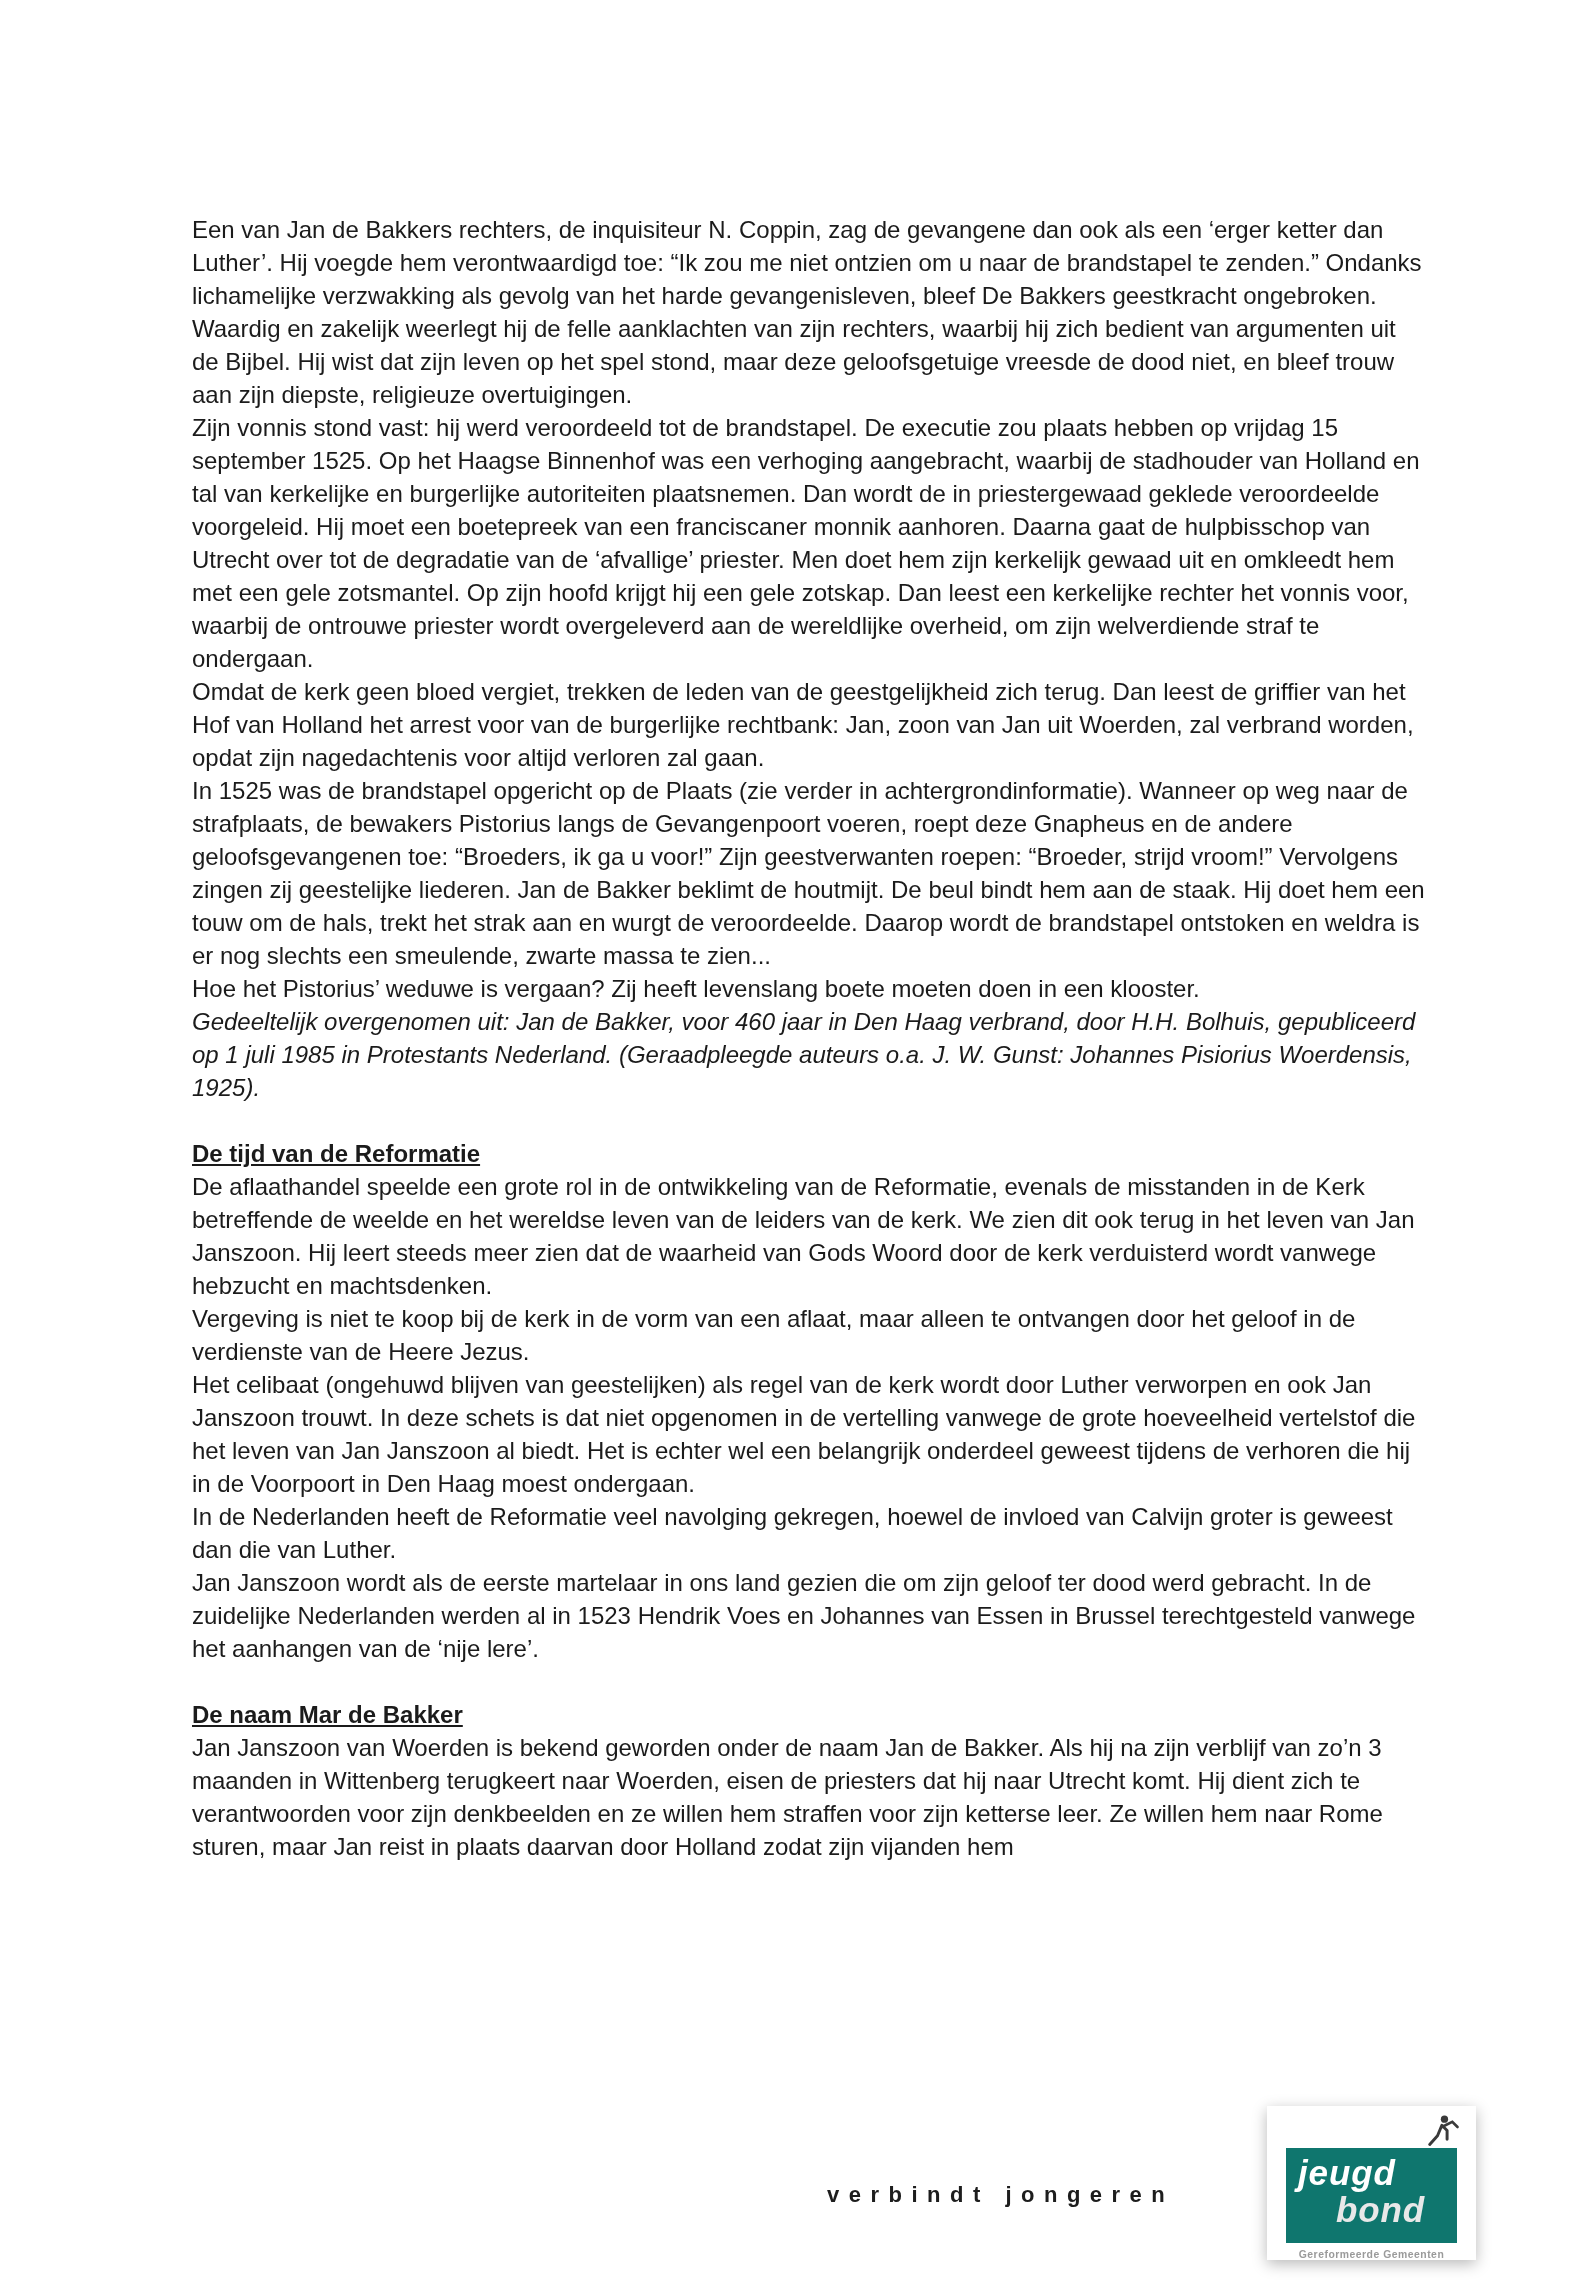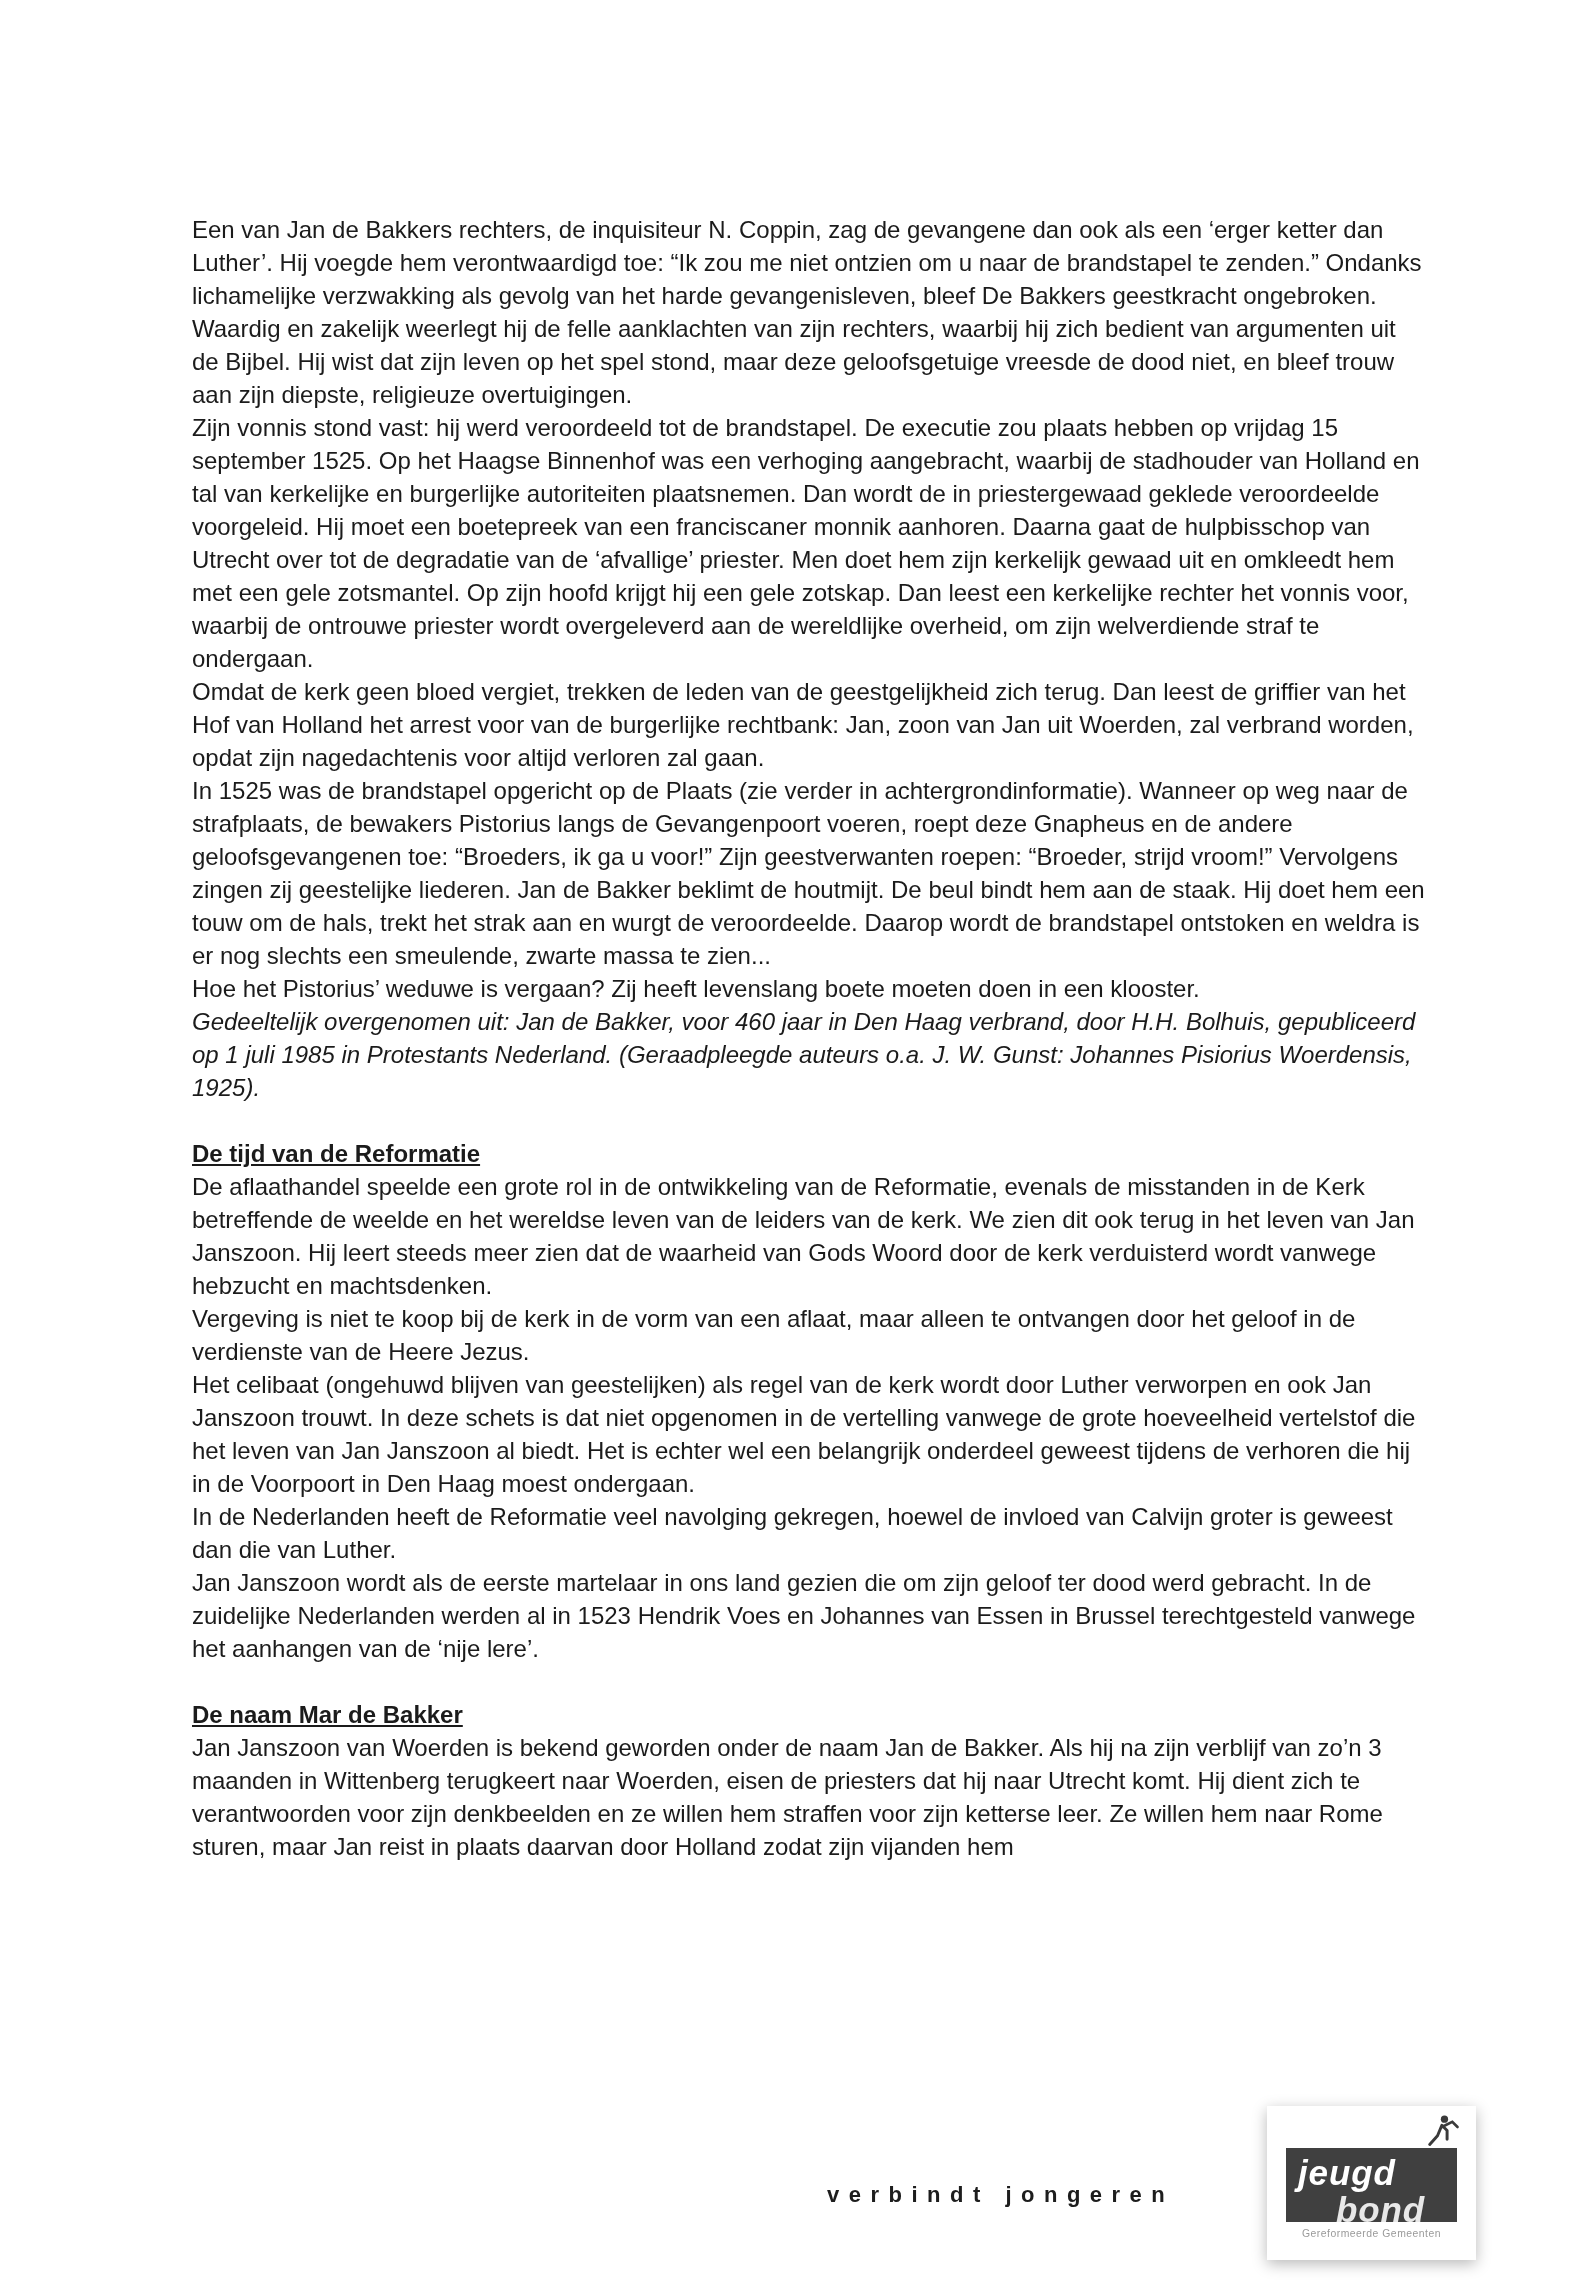--- a/index.html
+++ b/index.html
@@ -42,38 +42,38 @@
     box-sizing:border-box;
     display:flex;flex-direction:column;align-items:center;
     padding-top:7px;
   }
   .logo-figure{
     width:40px;height:35px;
     align-self:flex-end;
     margin-right:15.5px;
   }
   .logo-black{
-    width:171px;height:74px;
-    background:#404040;
+    width:171px;height:95px;
+    background:#0f766e;
     color:#ffffff;
     padding:7px 12px;
     box-sizing:border-box;
   }
   .logo-word1{
     font-size:35px;font-weight:bold;font-style:italic;
     line-height:1.05;letter-spacing:0.9px;
   }
   .logo-word2{
     font-size:35px;font-weight:bold;font-style:italic;
     line-height:1.05;letter-spacing:0.9px;
     margin-left:38px;color:#e8e8e8;
   }
   .logo-sub{
     font-size:10.4px;color:#9a9a9a;
-    margin-top:6px;letter-spacing:0.5px;
+    margin-top:6px;letter-spacing:0.5px;font-weight:bold;
   }
 </style>
 </head>
 <body>
 
 <div class="article" id="article">
     <p>Een van Jan de Bakkers rechters, de inquisiteur N. Coppin, zag de gevangene dan ook als een ‘erger ketter dan Luther’. Hij voegde hem verontwaardigd toe: “Ik zou me niet ontzien om u naar de brandstapel te zenden.” Ondanks lichamelijke verzwakking als gevolg van het harde gevangenisleven, bleef De Bakkers geestkracht ongebroken. Waardig en zakelijk weerlegt hij de felle aanklachten van zijn rechters, waarbij hij zich bedient van argumenten uit de Bijbel. Hij wist dat zijn leven op het spel stond, maar deze geloofsgetuige vreesde de dood niet, en bleef trouw aan zijn diepste, religieuze overtuigingen.</p>
     <p>Zijn vonnis stond vast: hij werd veroordeeld tot de brandstapel. De executie zou plaats hebben op vrijdag 15 september 1525. Op het Haagse Binnenhof was een verhoging aangebracht, waarbij de stadhouder van Holland en tal van kerkelijke en burgerlijke autoriteiten plaatsnemen. Dan wordt de in priestergewaad geklede veroordeelde voorgeleid. Hij moet een boetepreek van een franciscaner monnik aanhoren. Daarna gaat de hulpbisschop van Utrecht over tot de degradatie van de ‘afvallige’ priester. Men doet hem zijn kerkelijk gewaad uit en omkleedt hem met een gele zotsmantel. Op zijn hoofd krijgt hij een gele zotskap. Dan leest een kerkelijke rechter het vonnis voor, waarbij de ontrouwe priester wordt overgeleverd aan de wereldlijke overheid, om zijn welverdiende straf te ondergaan.</p>
     <p>Omdat de kerk geen bloed vergiet, trekken de leden van de geestgelijkheid zich terug. Dan leest de griffier van het Hof van Holland het arrest voor van de burgerlijke rechtbank: Jan, zoon van Jan uit Woerden, zal verbrand worden, opdat zijn nagedachtenis voor altijd verloren zal gaan.</p>
     <p>In 1525 was de brandstapel opgericht op de Plaats (zie verder in achtergrondinformatie). Wanneer op weg naar de strafplaats, de bewakers Pistorius langs de Gevangenpoort voeren, roept deze Gnapheus en de andere geloofsgevangenen toe: “Broeders, ik ga u voor!” Zijn geestverwanten roepen: “Broeder, strijd vroom!” Vervolgens zingen zij geestelijke liederen. Jan de Bakker beklimt de houtmijt. De beul bindt hem aan de staak. Hij doet hem een touw om de hals, trekt het strak aan en wurgt de veroordeelde. Daarop wordt de brandstapel ontstoken en weldra is er nog slechts een smeulende, zwarte massa te zien...</p>

